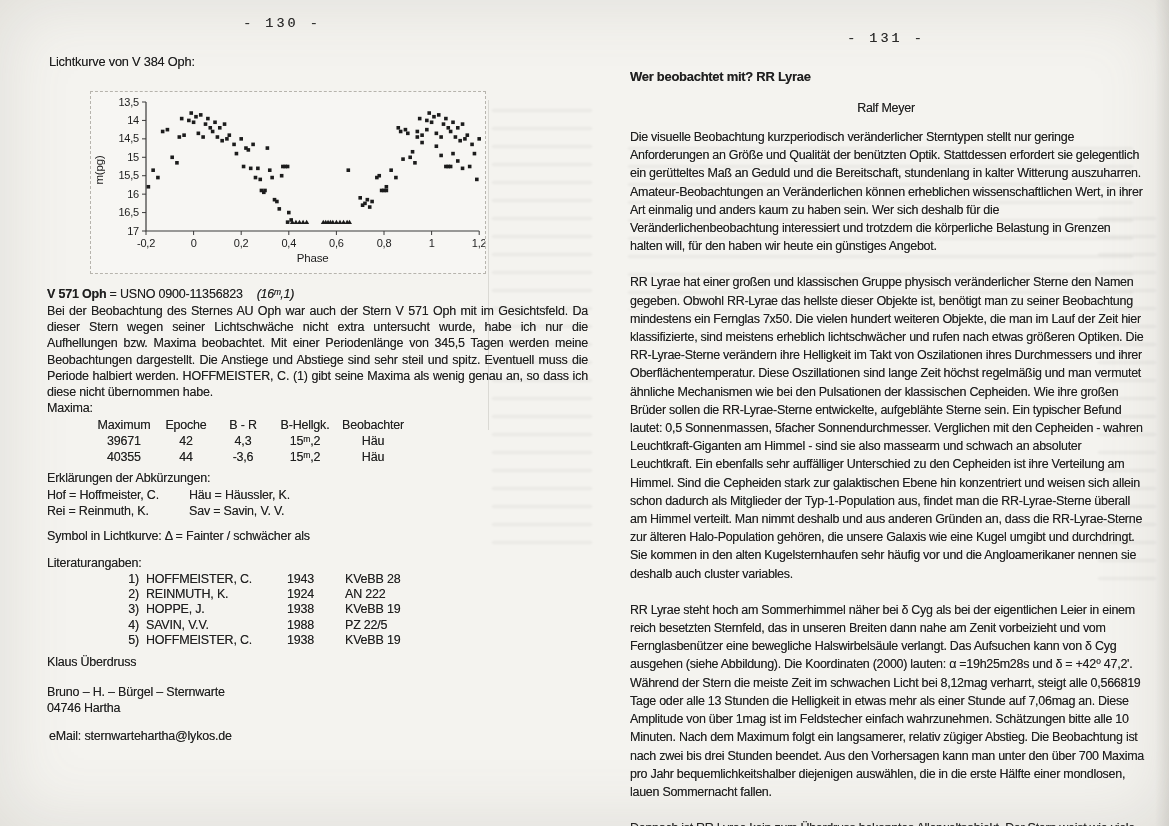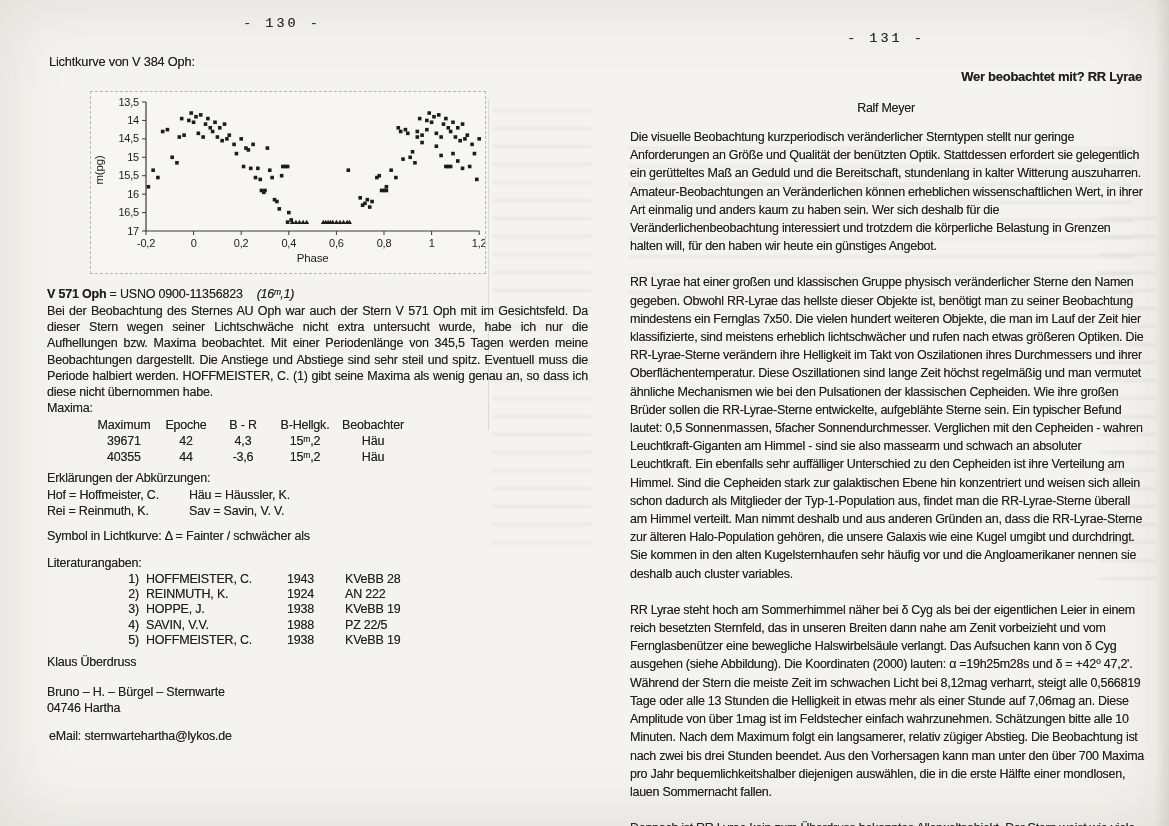--- a/index.html
+++ b/index.html
@@ -50,21 +50,21 @@
   .lit-row .a{padding-left:7px;}
   .sig-name{position:absolute;top:655px;left:0;}
   .sig-obs{position:absolute;top:684px;left:0;line-height:16px;}
   .sig-email{position:absolute;top:729px;left:2px;}
   
   .page-right{
     position:absolute;left:630px;top:0;width:516px;
     font-size:12.5px;letter-spacing:-.28px;line-height:18.2px;
   }
   .pgnum-right{top:30px;left:0;width:512px;}
-  .article-title{position:absolute;top:68px;left:0;width:512px;text-align:right;font-weight:bold;font-size:13px;}
+  .article-title{position:absolute;top:68px;left:0;width:512px;text-align:left;font-weight:bold;font-size:13px;}
   .article-author{position:absolute;top:99px;left:0;width:512px;text-align:center;}
   .paras{position:absolute;top:128px;left:0;width:516px;}
   .paras p{margin:0 0 18px 0;}
   
   .ghost{
     position:absolute;pointer-events:none;opacity:.055;filter:blur(1.1px);
     background:repeating-linear-gradient(180deg,transparent 0 7px,#4a4a44 7px 10px,transparent 10px 18px);
   }
   .ghost-line{position:absolute;width:1px;background:#8d8a82;opacity:.5;pointer-events:none;}
   .edge-shade{

